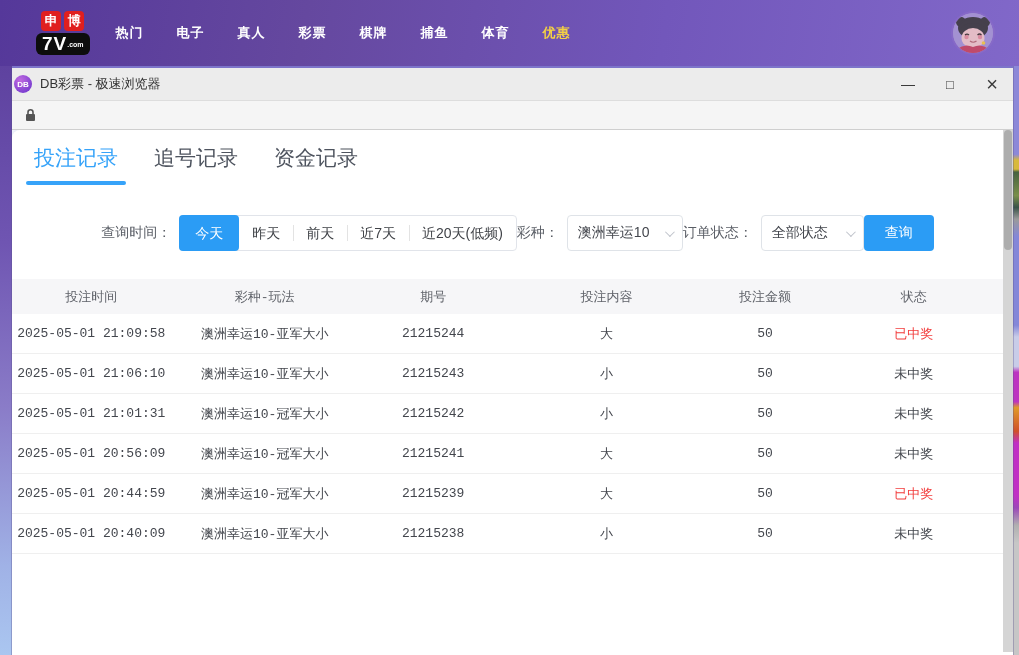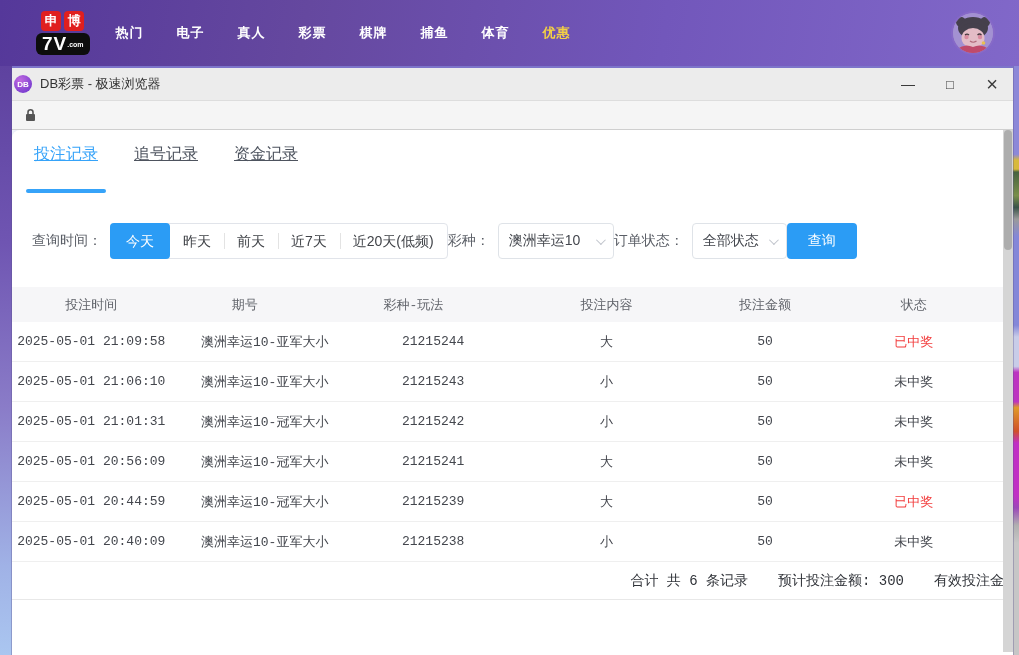--- a/index.html
+++ b/index.html
@@ -59,41 +59,41 @@
 
   
   .viewport { position:relative; height:522px; background:#fff; overflow:hidden; }
   .scrollbar { position:absolute; right:0; top:0; bottom:0; width:10px; background:#d5d5d5; }
   .scroll-thumb { position:absolute; top:0; left:1px; width:8px; height:120px;
     background:#adadad; border-radius:4px; }
   .content { margin-right:10px; height:100%; background:#fff; border-top-left-radius:8px;
     box-shadow:-2px -2px 4px rgba(150,170,220,.25); }
 
   .tabs { display:flex; gap:36px; padding:14px 0 0 22px; }
-  .tab { position:relative; font-size:16px; color:#4e545f; padding-bottom:28px; cursor:pointer;text-decoration:underline; }
+  .tab { position:relative; font-size:21px; color:#4e545f; padding-bottom:13px; cursor:pointer; }
   .tab.active { color:#36a3f9; }
   .tab-underline { position:absolute; left:-8px; right:-8px; bottom:0; height:4px;
     border-radius:3px; background:#36a3f9; }
 
   .filters { display:flex; align-items:center; margin:30px 0 0 20px;
-    font-size:14px; color:#5a5e66; }
+    font-size:14px; color:#5a5e66;justify-content:center; }
   .filter-pair { display:flex; align-items:center; gap:8px; }
   .time-group { display:flex; align-items:stretch; border:1px solid #e1e4ea; border-radius:4px;
     height:36px; background:#fff; }
   .tg-opt { padding:0 13px; line-height:34px; font-size:14px; color:#404348;
     position:relative; cursor:pointer; white-space:nowrap; }
   .tg-opt:nth-child(n+3)::before { content:""; position:absolute; left:0; top:9px;
     width:1px; height:16px; background:#e3e3e3; }
   .tg-opt.active { background:#2b9cf5; color:#fff; border-radius:4px;
     margin:-1px 0 -1px -1px; line-height:36px; padding:0 16px; }
   .select { display:flex; align-items:center; justify-content:space-between;
     border:1px solid #dfe3e8; border-radius:4px; height:36px; padding:16px 10px;
     background:#fff; color:#43464d; cursor:pointer; }
   .select.lottery { width:116px; }
-  .select.status { width:95px;font-family:Liberation Serif, serif; }
+  .select.status { width:103px;font-family:Liberation Serif, serif; }
   .chevron { width:7px; height:7px; border-right:1.5px solid #c0c4cc;
     border-bottom:1.5px solid #c0c4cc; transform:rotate(45deg) translateY(-2px); }
   .search-btn { width:70px; height:36px; border:none; border-radius:4px;
     background:#2b9cf5; color:#fff; font-size:14px; cursor:pointer;
     font-family:inherit; }
 
   .table { margin-top:28px;font-family:Liberation Mono, monospace; }
   .thead { display:flex; align-items:center; height:35px; background:#f6f6f8;
     font-size:13px; color:#5f6269; }
   .trow { display:flex; align-items:center; height:40px; font-size:13px;
@@ -217,22 +217,22 @@
               <span>全部状态</span>
               <span class="chevron"></span>
             </div>
           </div>
           <button class="search-btn">查询</button>
         </div>
 
         <div class="table">
           <div class="thead">
             <span class="cell c0">投注时间</span>
+            <span class="cell c1">彩种-玩法</span>
             <span class="cell c2">期号</span>
-            <span class="cell c1">彩种-玩法</span>
             <span class="cell c3">投注内容</span>
             <span class="cell c4">投注金额</span>
             <span class="cell c5">状态</span>
           </div>
 
           <div class="trow">
             <span class="cell c0">2025-05-01 21:09:58</span>
             <span class="cell c1">澳洲幸运10-亚军大小</span>
             <span class="cell c2">21215244</span>
             <span class="cell c3">大</span>
@@ -273,23 +273,18 @@
           </div>
           <div class="trow">
             <span class="cell c0">2025-05-01 20:40:09</span>
             <span class="cell c1">澳洲幸运10-亚军大小</span>
             <span class="cell c2">21215238</span>
             <span class="cell c3">小</span>
             <span class="cell c4">50</span>
             <span class="cell c5 status-cell">未中奖</span>
           </div>
 
-          <div class="summary">
-            <span>合计 共 6 条记录</span>
-            <span>预计投注金额: 300</span>
-            <span>有效投注金</span>
-          </div>
         </div>
 
       </div>
     </div>
   </div>
 </div>
 
 </body></html>

